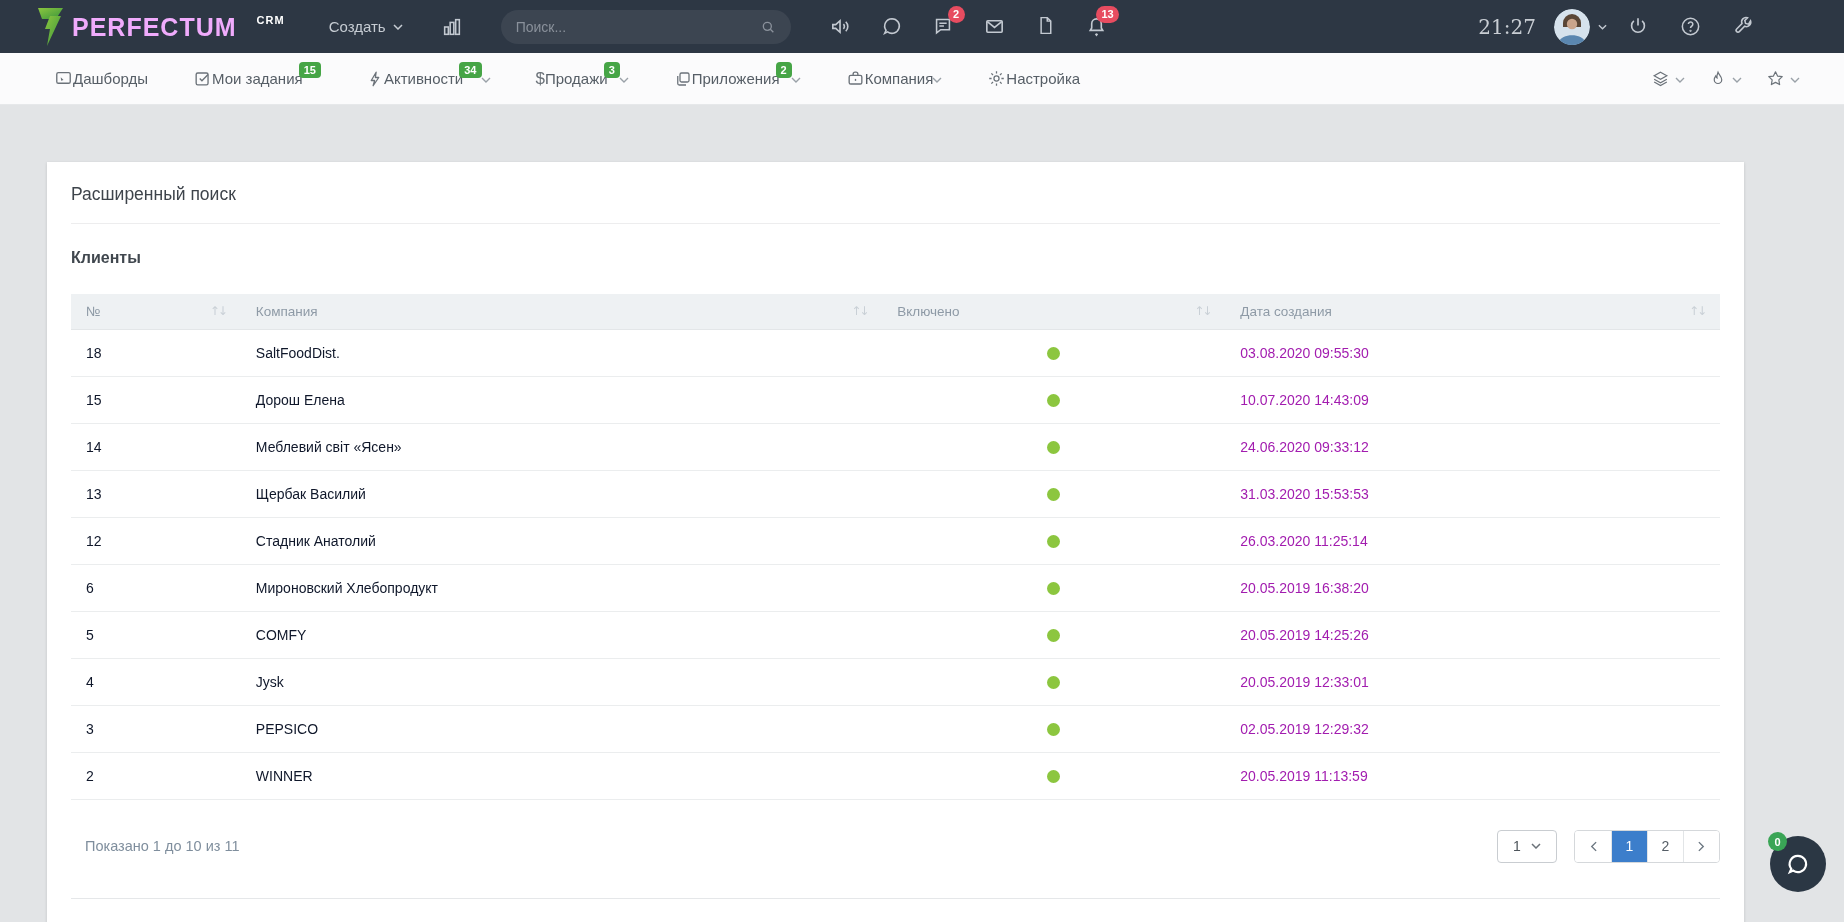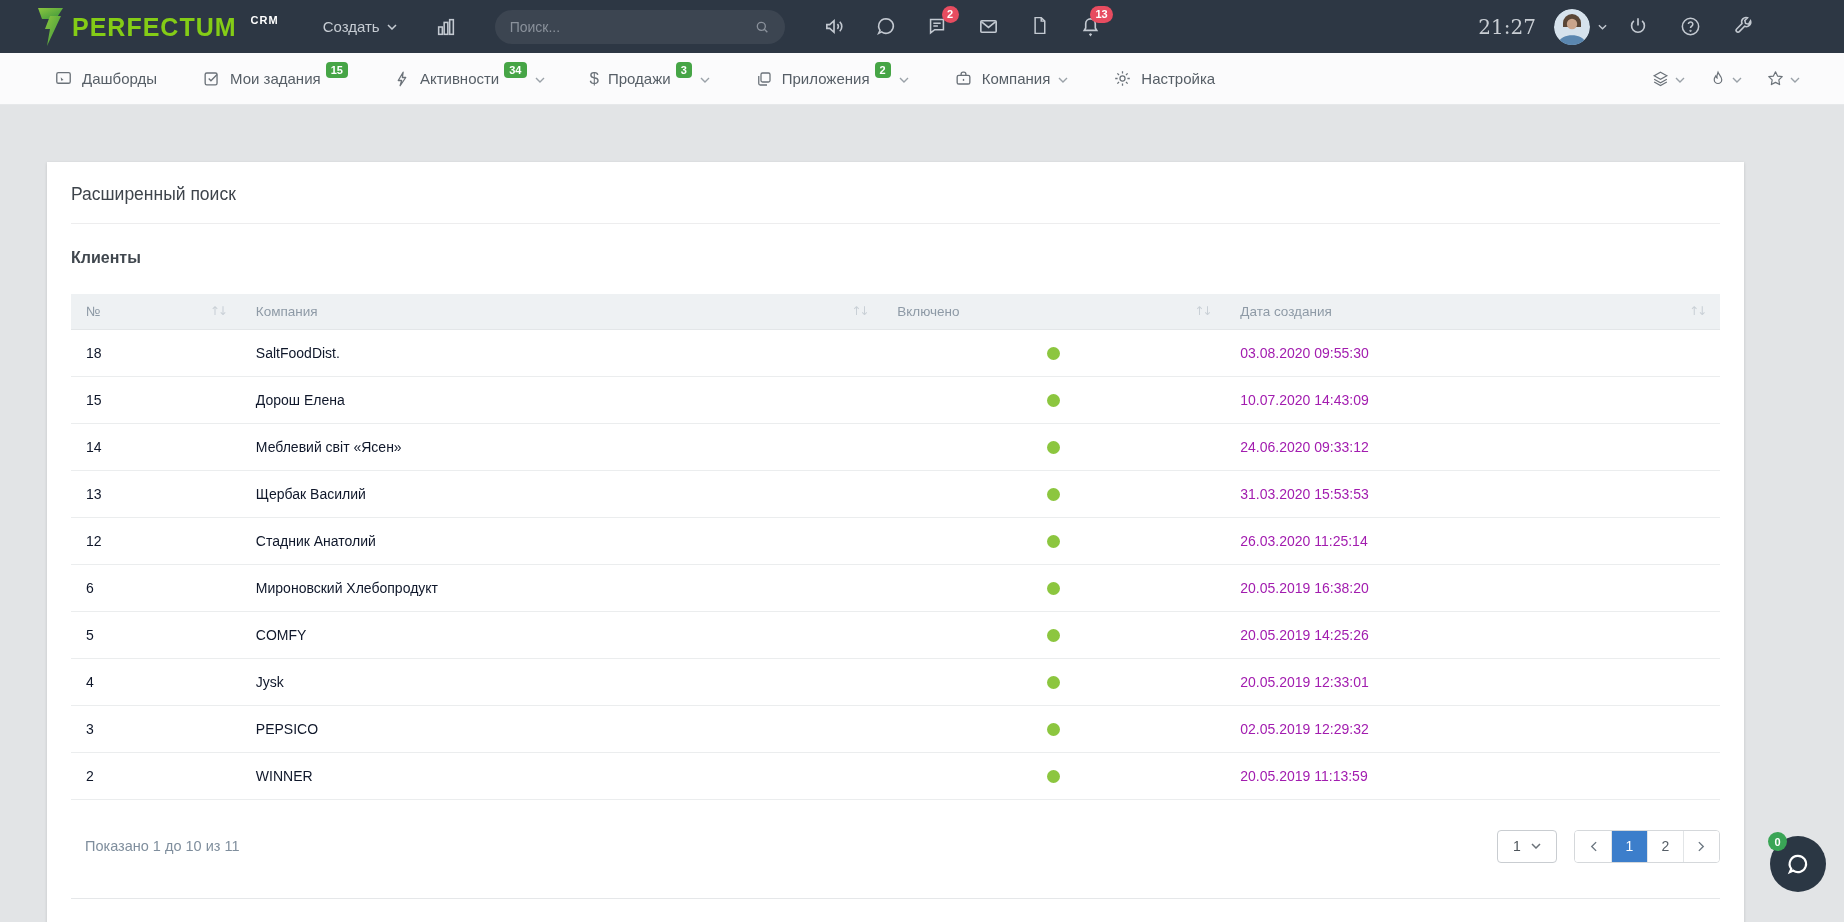--- a/index.html
+++ b/index.html
@@ -11,22 +11,22 @@
   }
   svg { display: block; }
 
   
   .topbar {
     height: 53px; background: #2d3744;
     display: flex; align-items: center;
     padding: 0 90px 0 36px;
   }
   .brand { display: flex; align-items: flex-start; cursor: pointer; }
-  .brand-name { color: #84cc16; font-weight: bold; font-size: 25px; letter-spacing: 1px; line-height: 40px; margin-left: 8px; }
-  .brand-suffix { color: #fff; font-weight: bold; font-size: 11px; letter-spacing: 1px; margin-top: 7px; margin-left: 14px; }
+  .brand-name { color: #f0abfc; font-weight: bold; font-size: 25px; letter-spacing: 1px; line-height: 40px; margin-left: 8px; }
+  .brand-suffix { color: #fff; font-weight: bold; font-size: 11px; letter-spacing: 1px; margin-top: 7px; margin-left: 20px; }
   .create-btn { margin-left: 44px; display: flex; align-items: center; gap: 7px; color: #c6ccd3; font-size: 15px; cursor: pointer; }
   .tb-iconbtn { color: #c3c9d1; margin-left: 38px; cursor: pointer; position: relative; }
   .tb-search {
     margin-left: 38px; width: 290px; height: 34px; border-radius: 17px;
     background: #3c4551; display: flex; align-items: center; padding: 0 15px;
   }
   .tb-search input {
     flex: 1; background: transparent; border: none; outline: none;
     color: #f9a8d4; font-size: 14px; font-family: "Liberation Sans", sans-serif;
   }
@@ -43,21 +43,21 @@
   .user-menu { display: flex; align-items: center; gap: 8px; margin-right: 20px; cursor: pointer; }
   .avatar { width: 36px; height: 36px; border-radius: 50%; overflow: hidden; }
   .tb-right-icons { display: flex; gap: 30px; }
   .tb-right-icons .tb-iconbtn { margin-left: 0; }
 
   
   .navbar {
     height: 52px; background: #fbfbfc; border-bottom: 1px solid #e6e8ea;
     display: flex; align-items: center; padding: 0 44px 0 54px; gap: 45px;
   }
-  .nav-item { display: flex; align-items: center; gap: 9px; color: #565e66; font-size: 15px; cursor: pointer; }
+  .nav-item { display: flex; align-items: center; color: #565e66; font-size: 15px; cursor: pointer; }
   .nav-item .nicon { color: #6b7279; }
   .green-badge {
     background: #46a546; color: #fff; font-size: 11px; font-weight: bold;
     border-radius: 4px; padding: 2px 5px; line-height: 12px;
     transform: translateY(-9px); margin-left: -4px;
   }
   .nav-chevron { color: #9aa1a8; margin-left: -1px; margin-top: 3px; }
   .nav-right { margin-left: auto; display: flex; gap: 24px; }
   .nav-right .nav-item { gap: 6px; }
 

